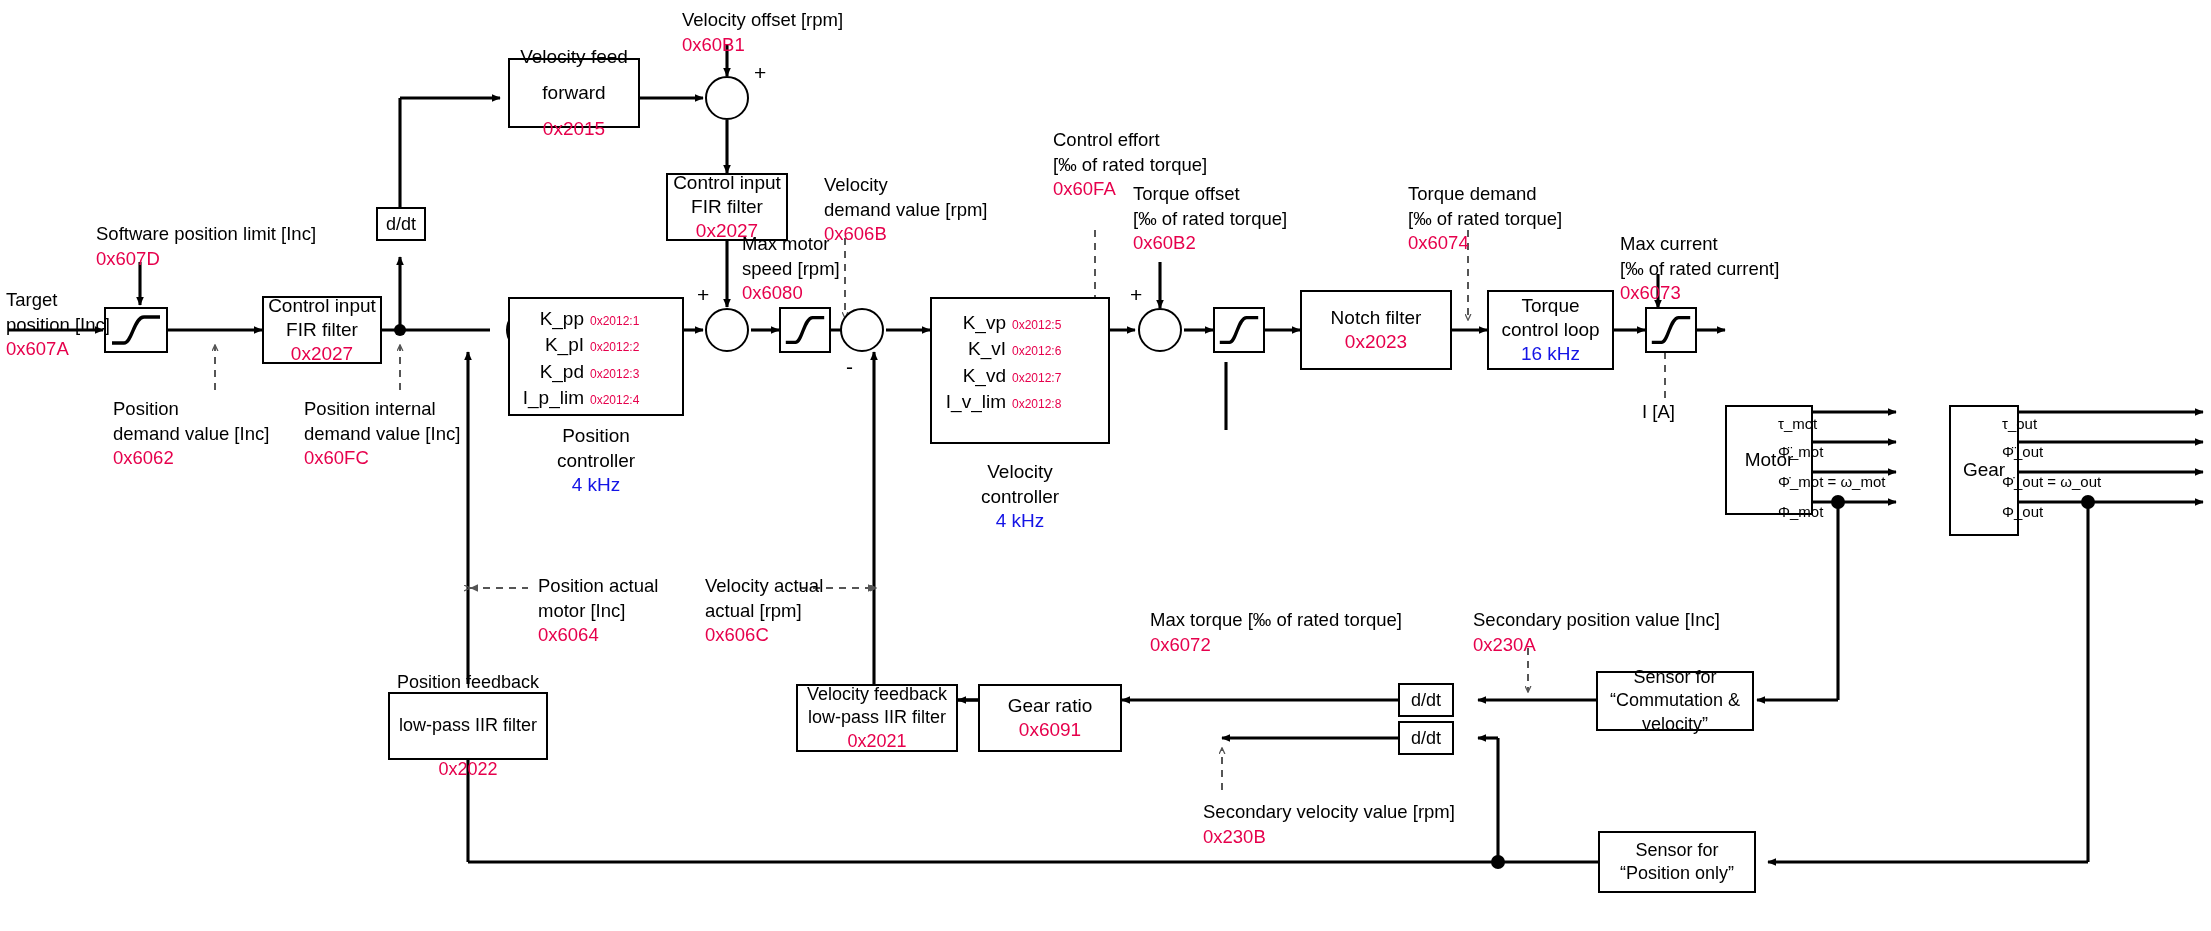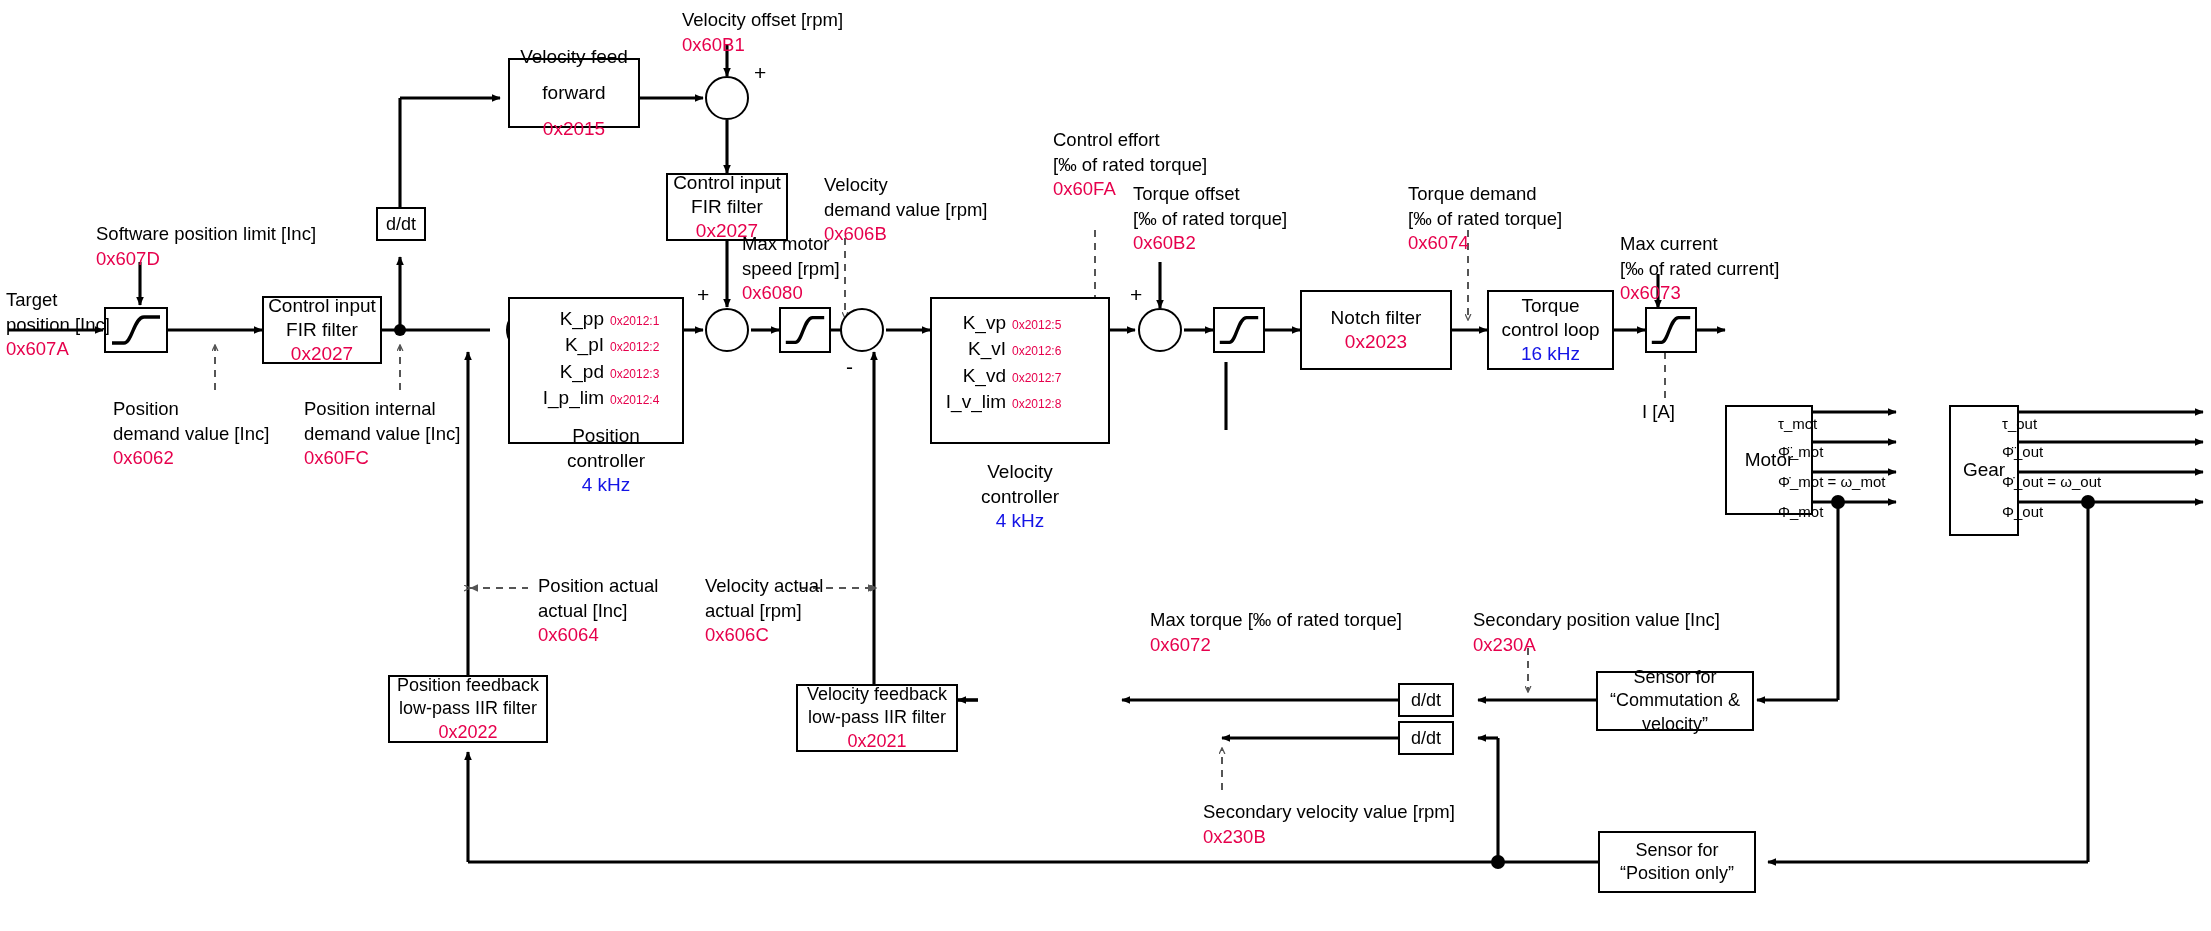--- a/index.html
+++ b/index.html
@@ -228,21 +228,21 @@
     <div class="ln">forward</div>
     <div class="ln idx">0x2015</div>
   </div>
 
   <div class="blk" style="left:666px;top:173px;width:122px;height:68px;">
     <div class="ln">Control input</div>
     <div class="ln">FIR filter</div>
     <div class="ln idx">0x2027</div>
   </div>
 
-  <div class="blk" style="left:508px;top:297px;width:176px;height:147px;justify-content:flex-start;padding-top:8px;padding-left:20px;">
+  <div class="blk" style="left:508px;top:297px;width:176px;height:119px;justify-content:flex-start;padding-top:8px;">
     <div class="kvlist">
       <div class="kv">
         <span class="kvk" style="width:64px">K_pp</span>
         <span class="kvv idx">0x2012:1</span>
       </div>
       <div class="kv">
         <span class="kvk" style="width:64px">K_pI</span>
         <span class="kvv idx">0x2012:2</span>
       </div>
       <div class="kv">
@@ -299,32 +299,36 @@
   </div>
 
   <div class="blk" style="left:1725px;top:405px;width:88px;height:110px;">
     <div class="ln">Motor</div>
   </div>
 
   <div class="blk" style="left:1949px;top:405px;width:70px;height:131px;">
     <div class="ln">Gear</div>
   </div>
 
-  <div class="blk small" style="left:388px;top:675px;width:160px;height:68px;">
+  <div class="blk small" style="left:388px;top:692px;width:160px;height:68px;gap:20px;">
     <div class="ln">Position feedback</div>
     <div class="ln">low-pass IIR filter</div>
     <div class="ln idx">0x2022</div>
   </div>
 
   <div class="blk small" style="left:796px;top:684px;width:162px;height:68px;">
     <div class="ln">Velocity feedback</div>
     <div class="ln">low-pass IIR filter</div>
     <div class="ln idx">0x2021</div>
   </div>
 
+  <div class="blk" style="left:978px;top:684px;width:144px;height:68px;">
+    <div class="ln">Gear ratio</div>
+    <div class="ln idx">0x6091</div>
+  </div>
 
   <div class="dd" style="left:1398px;top:683px;width:56px;height:34px;">
     <span>d/dt</span>
   </div>
 
   <div class="dd" style="left:1398px;top:721px;width:56px;height:34px;">
     <span>d/dt</span>
   </div>
 
   <div class="blk small" style="left:1596px;top:671px;width:158px;height:60px;">
@@ -411,21 +415,21 @@
     <div class="ln">[‰ of rated current]</div>
     <div class="ln idx">0x6073</div>
   </div>
 
   <div class="lbl" style="left:1642px;top:400px;">
     <div class="ln">I [A]</div>
   </div>
 
   <div class="lbl" style="left:538px;top:574px;">
     <div class="ln">Position actual</div>
-    <div class="ln">actual [Inc]</div>
+    <div class="ln">motor [Inc]</div>
     <div class="ln idx">0x6064</div>
   </div>
 
   <div class="lbl" style="left:705px;top:574px;">
     <div class="ln">Velocity actual</div>
     <div class="ln">actual [rpm]</div>
     <div class="ln idx">0x606C</div>
   </div>
 
   <div class="lbl" style="left:1150px;top:608px;">

